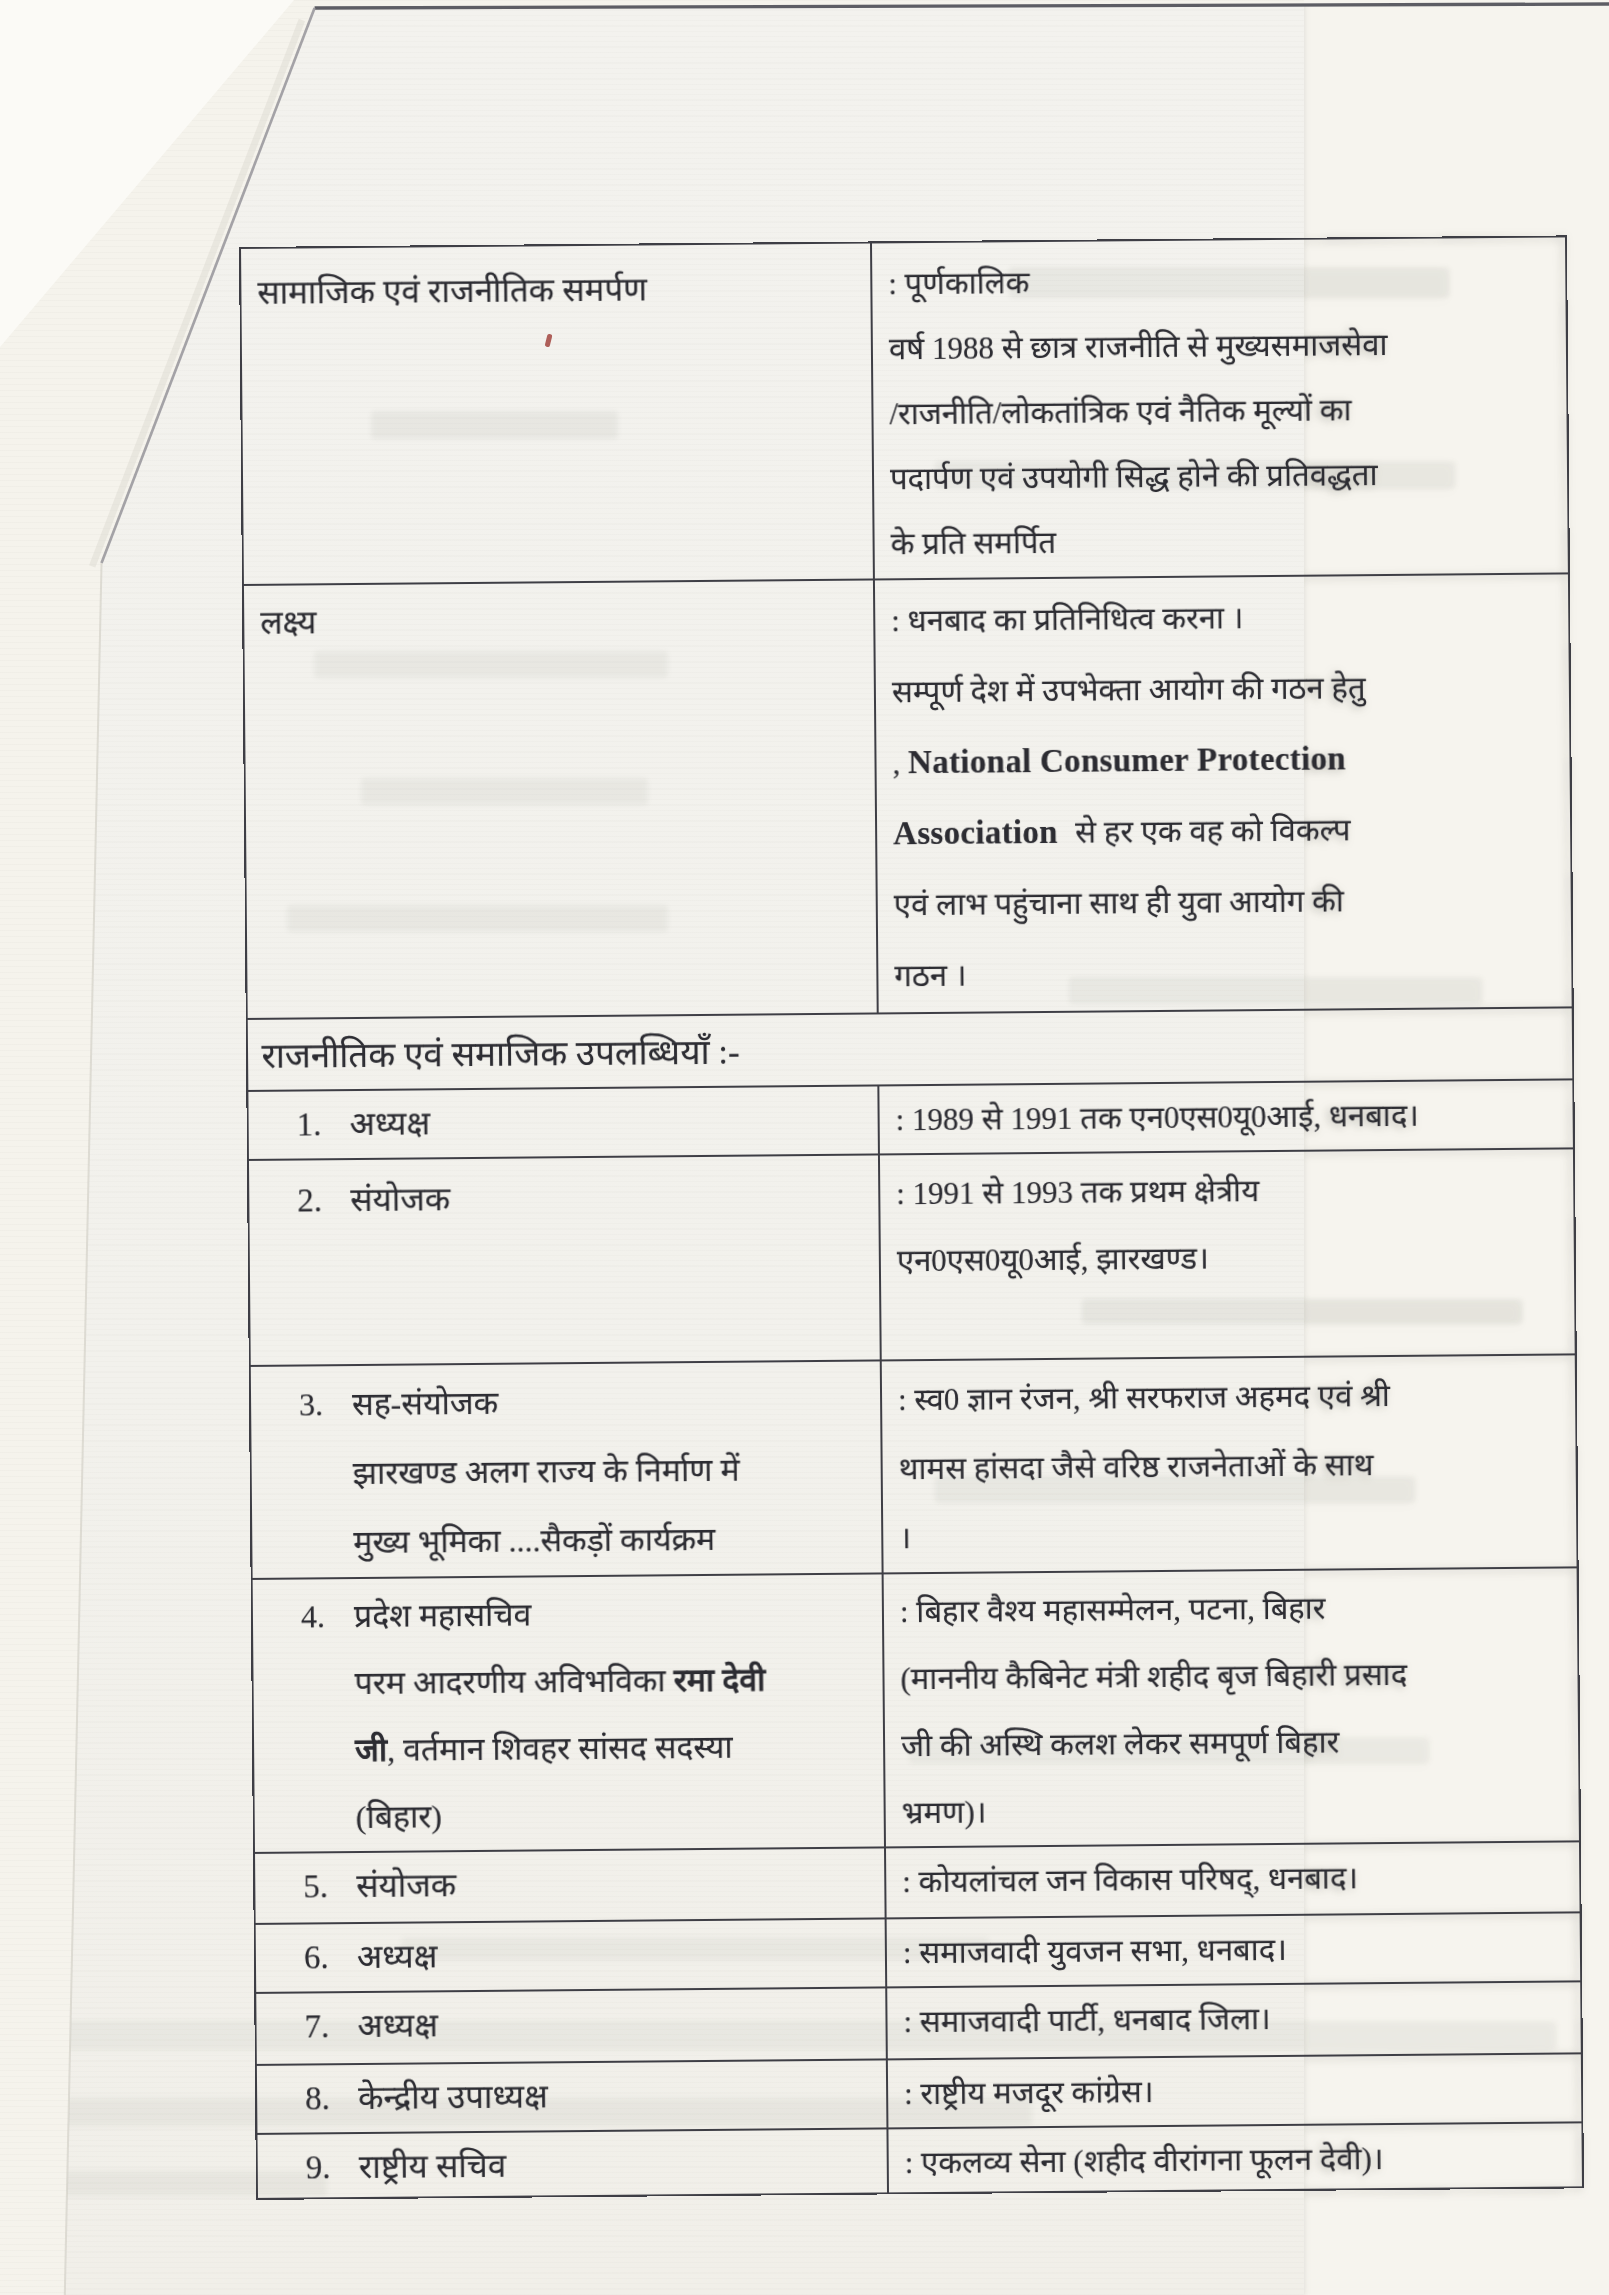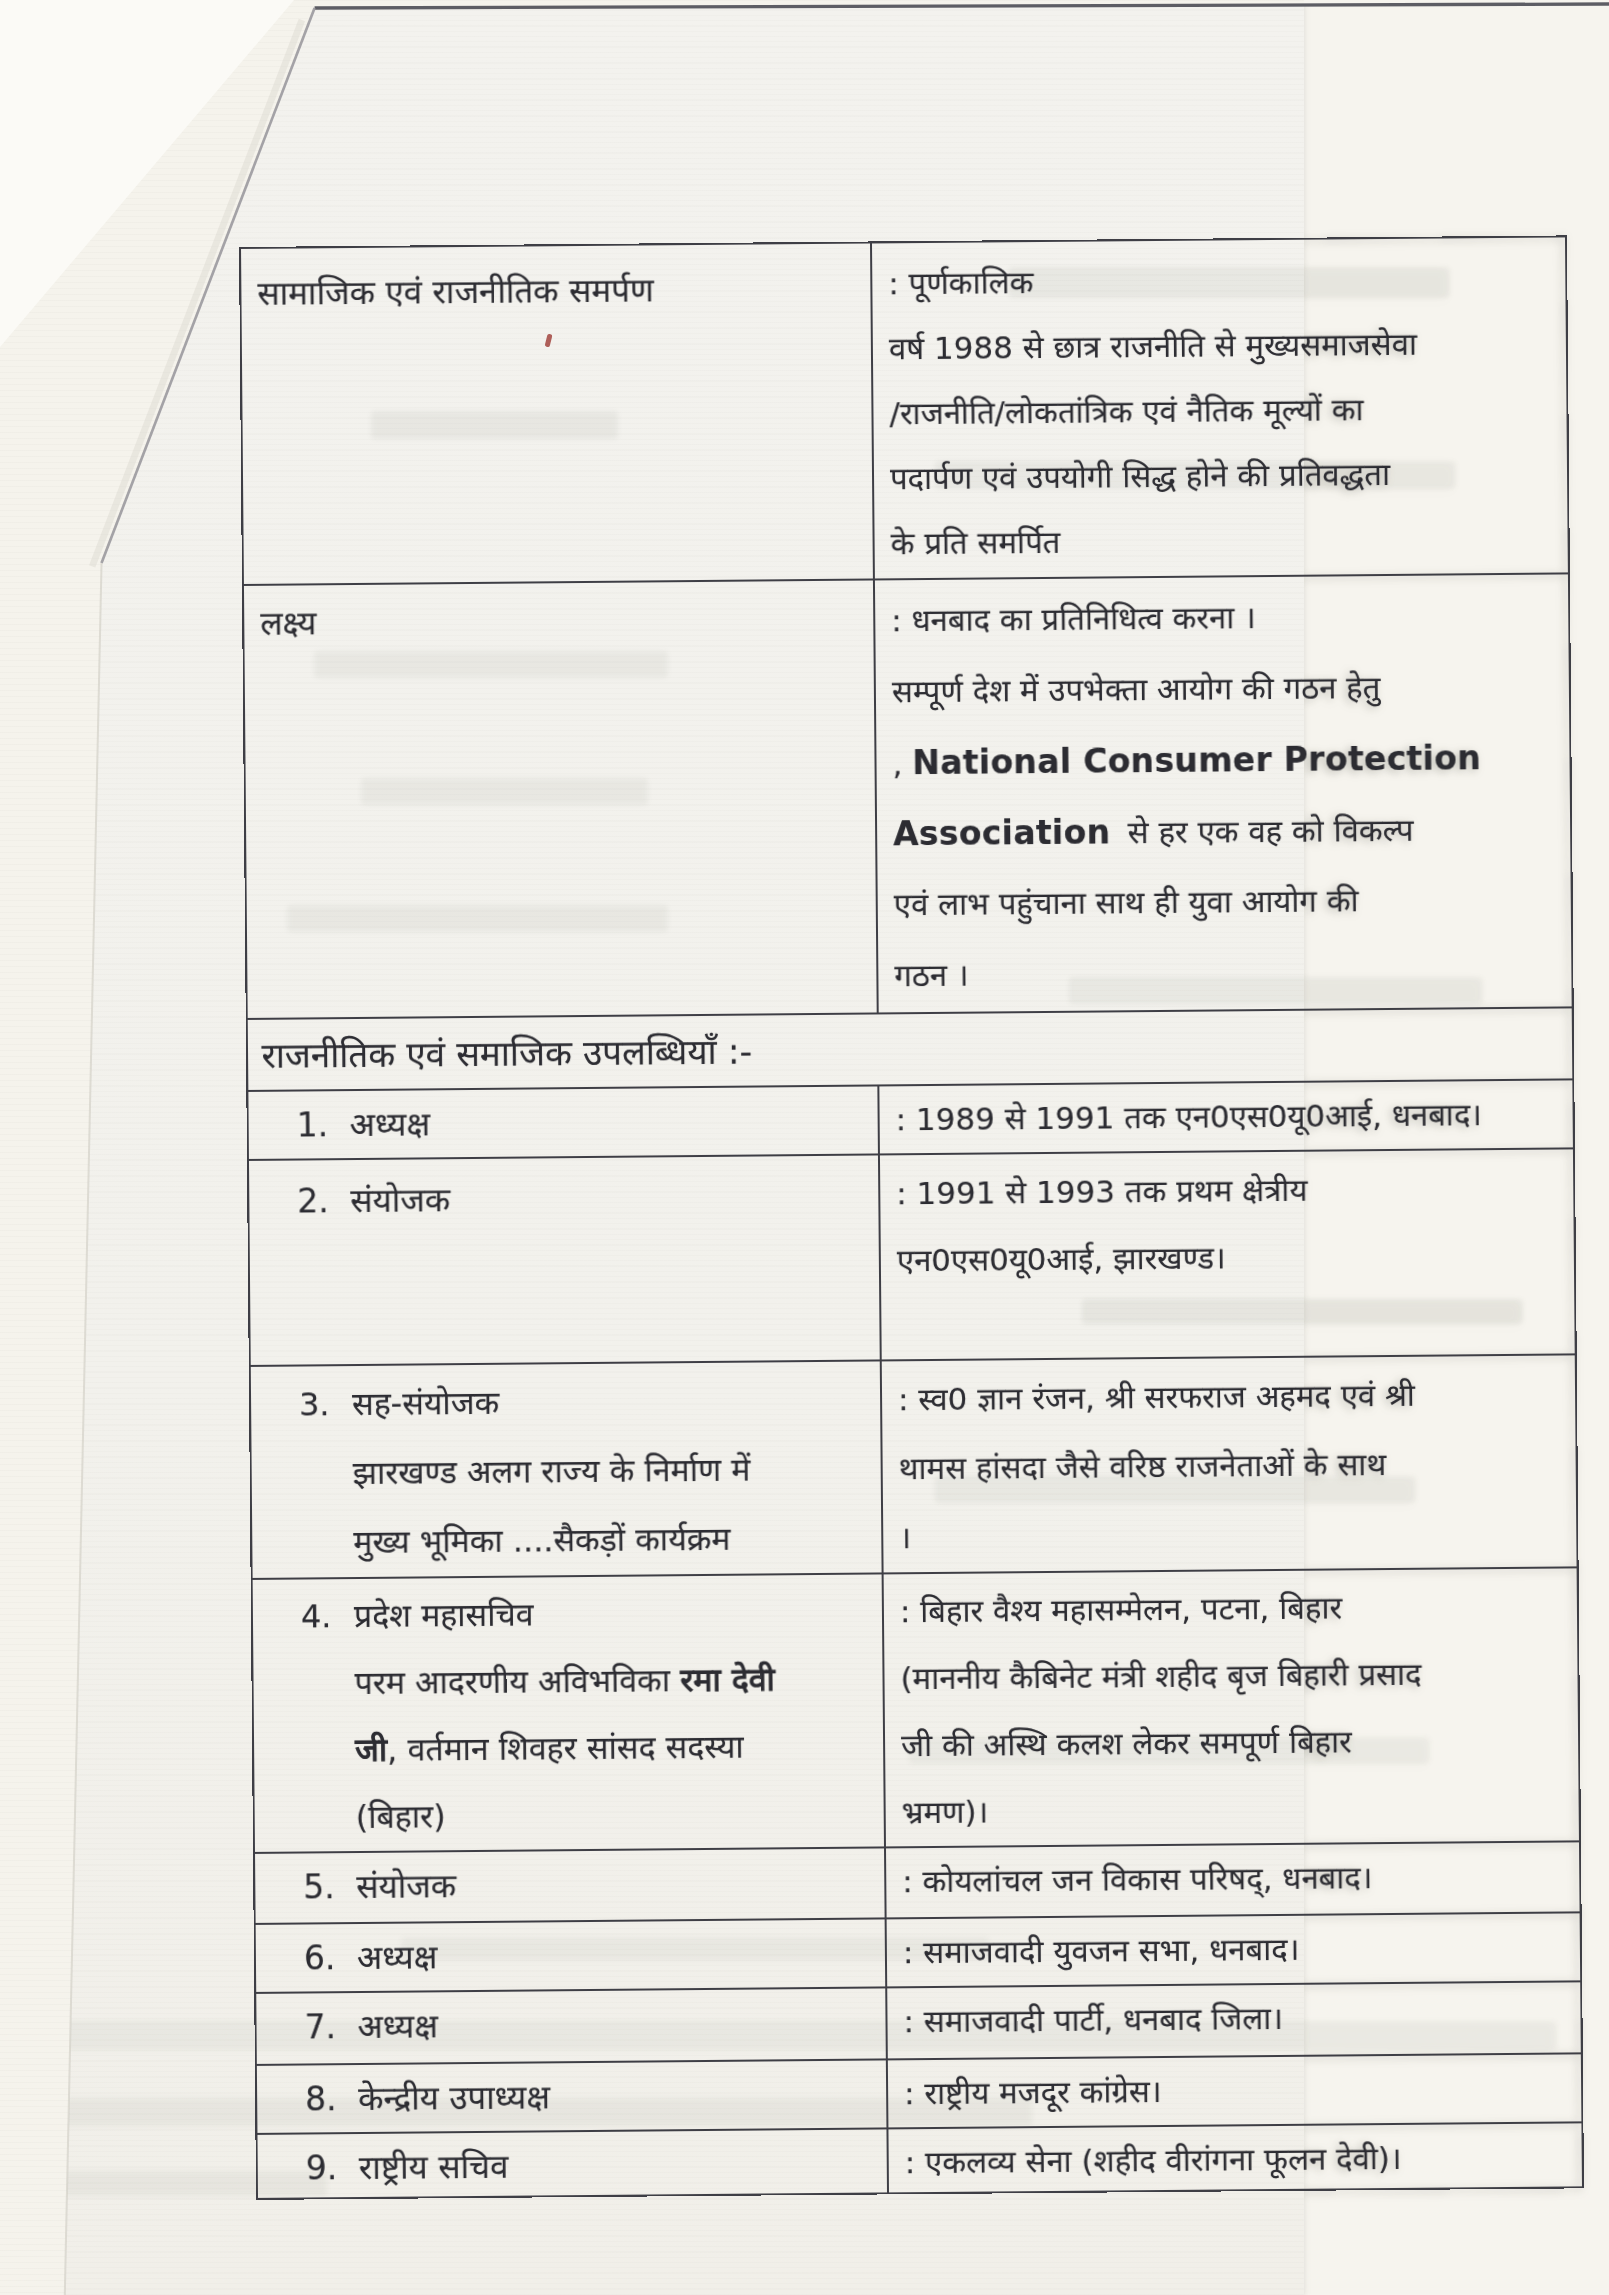--- a/index.html
+++ b/index.html
@@ -7,20 +7,21 @@
   body{
     width:1609px;height:2295px;overflow:hidden;
     background:#f6f4ee;
     font-family:"DejaVu Sans",sans-serif;
     color:#2c2c32;
   }
   #stage{position:relative;width:1304px;height:2295px;
     background:
       repeating-linear-gradient(180deg, rgba(185,182,170,.07) 0 1.3px, rgba(0,0,0,0) 1.3px 6px),
       #f5f3ec;
+    font-family: Liberation Serif, serif;
   }
   
   .corner{
     position:absolute;left:0;top:0;width:307px;height:361px;
     background:#fbfaf6;
     clip-path:polygon(0 0,294px 0,0 347px);
   }
   
   .page{
     position:absolute;inset:0;

